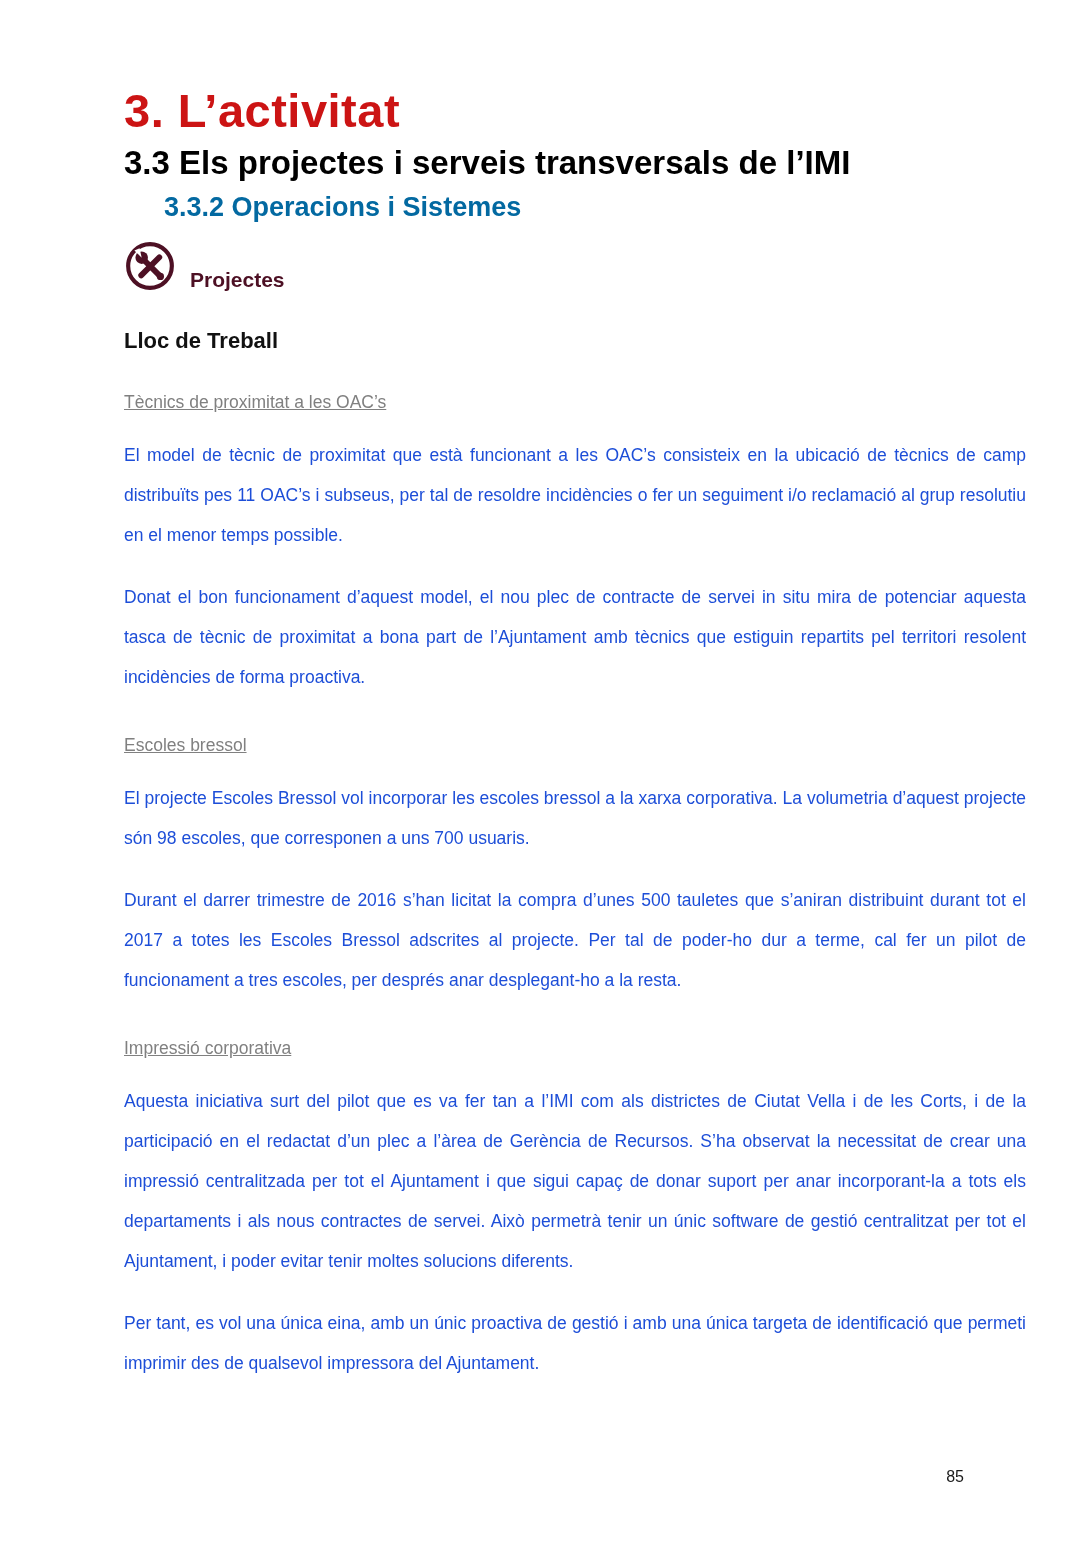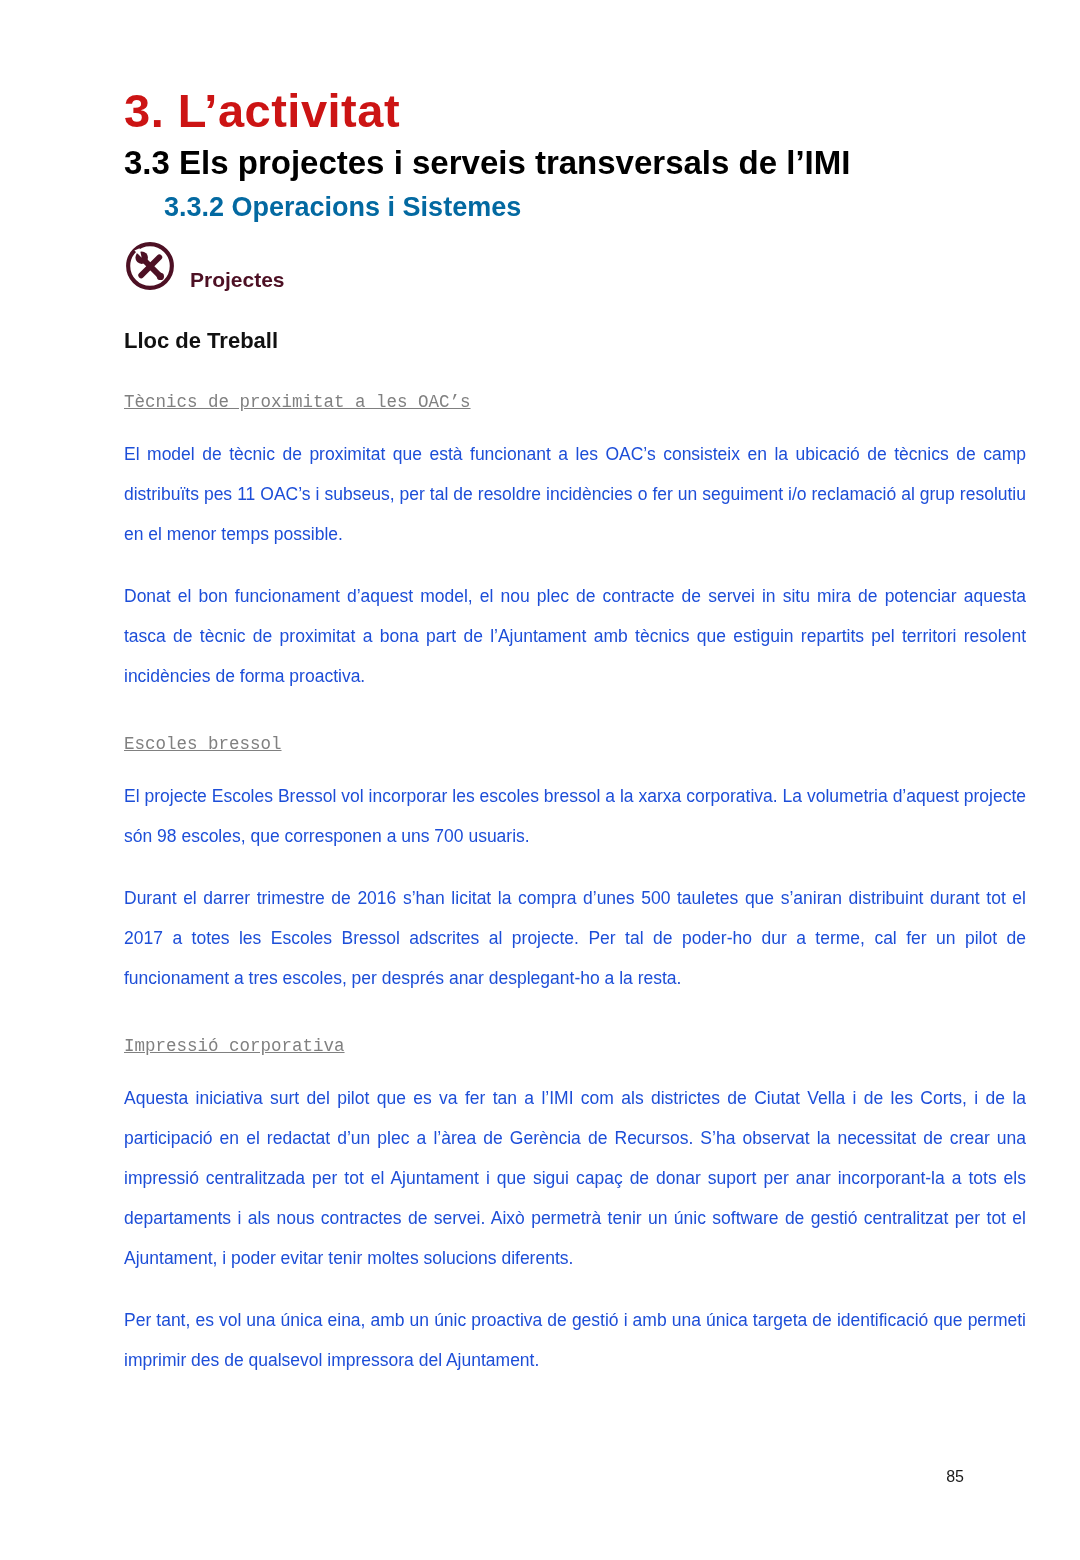--- a/index.html
+++ b/index.html
@@ -71,21 +71,20 @@
     font-size: 22px;
     font-weight: bold;
     color: #111111;
     margin: 36px 0 0 0;
   }
   .section-title {
     font-size: 17.5px;
     color: #808080;
     text-decoration: underline;
     margin: 38px 0 0 0;
-    font-family: Liberation Mono, monospace;
   }
   .para {
     font-size: 17.5px;
     color: #1d4ed8;
     line-height: 40px;
     text-align: justify;
     margin: 22px 0 0 0;
   }
   .page-number {
     position: absolute;

